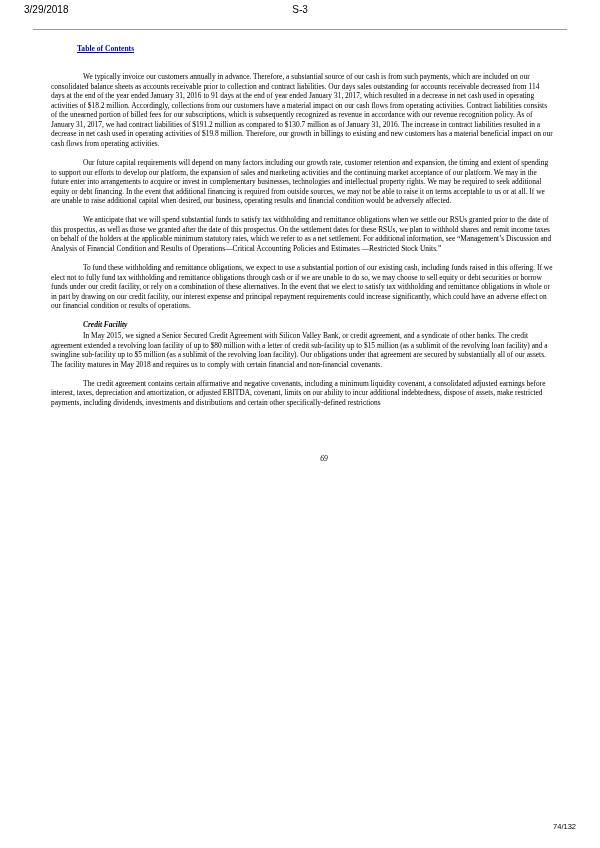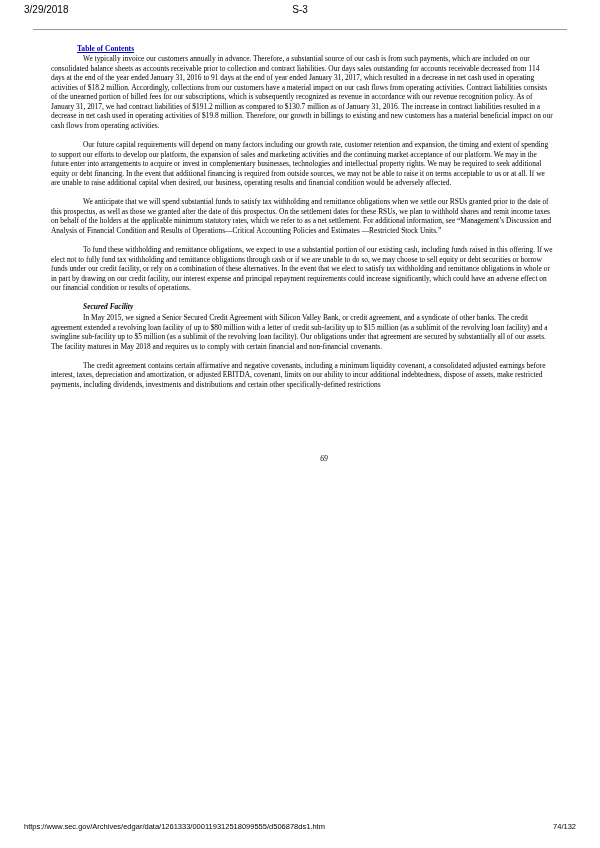--- a/index.html
+++ b/index.html
@@ -49,21 +49,21 @@
       font-family: "Liberation Serif", serif;
       font-size: 7.6px;
       font-weight: bold;
       color: #0000cc;
       text-decoration: underline;
       cursor: pointer;
       margin-left: 44px;
     }
     .content {
       position: absolute;
-      top: 54px;
+      top: 72px;
       left: 51px;
       width: 502px;
       font-family: "Liberation Serif", serif;
       font-size: 7.45px;
       line-height: 9.55px;
       text-align: left;
     }
     .content p {
       margin: 0 0 9.6px 0;
       text-indent: 32px;
@@ -116,23 +116,22 @@
 
 <div class="header-rule"></div>
 
 <a class="toc-link">Table of Contents</a>
 
 <div class="content">
   <p>We typically invoice our customers annually in advance. Therefore, a substantial source of our cash is from such payments, which are included on our consolidated balance sheets as accounts receivable prior to collection and contract liabilities. Our days sales outstanding for accounts receivable decreased from 114 days at the end of the year ended January 31, 2016 to 91 days at the end of year ended January 31, 2017, which resulted in a decrease in net cash used in operating activities of $18.2 million. Accordingly, collections from our customers have a material impact on our cash flows from operating activities. Contract liabilities consists of the unearned portion of billed fees for our subscriptions, which is subsequently recognized as revenue in accordance with our revenue recognition policy. As of January 31, 2017, we had contract liabilities of $191.2 million as compared to $130.7 million as of January 31, 2016. The increase in contract liabilities resulted in a decrease in net cash used in operating activities of $19.8 million. Therefore, our growth in billings to existing and new customers has a material beneficial impact on our cash flows from operating activities.</p>
   <p>Our future capital requirements will depend on many factors including our growth rate, customer retention and expansion, the timing and extent of spending to support our efforts to develop our platform, the expansion of sales and marketing activities and the continuing market acceptance of our platform. We may in the future enter into arrangements to acquire or invest in complementary businesses, technologies and intellectual property rights. We may be required to seek additional equity or debt financing. In the event that additional financing is required from outside sources, we may not be able to raise it on terms acceptable to us or at all. If we are unable to raise additional capital when desired, our business, operating results and financial condition would be adversely affected.</p>
   <p>We anticipate that we will spend substantial funds to satisfy tax withholding and remittance obligations when we settle our RSUs granted prior to the date of this prospectus, as well as those we granted after the date of this prospectus. On the settlement dates for these RSUs, we plan to withhold shares and remit income taxes on behalf of the holders at the applicable minimum statutory rates, which we refer to as a net settlement. For additional information, see “Management’s Discussion and Analysis of Financial Condition and Results of Operations—Critical Accounting Policies and Estimates —Restricted Stock Units.”</p>
   <p>To fund these withholding and remittance obligations, we expect to use a substantial portion of our existing cash, including funds raised in this offering. If we elect not to fully fund tax withholding and remittance obligations through cash or if we are unable to do so, we may choose to sell equity or debt securities or borrow funds under our credit facility, or rely on a combination of these alternatives. In the event that we elect to satisfy tax withholding and remittance obligations in whole or in part by drawing on our credit facility, our interest expense and principal repayment requirements could increase significantly, which could have an adverse effect on our financial condition or results of operations.</p>
-  <h3>Secured Facility</h3>
+  <h3>Credit Facility</h3>
   <p>In May 2015, we signed a Senior Secured Credit Agreement with Silicon Valley Bank, or credit agreement, and a syndicate of other banks. The credit agreement extended a revolving loan facility of up to $80 million with a letter of credit sub-facility up to $15 million (as a sublimit of the revolving loan facility) and a swingline sub-facility up to $5 million (as a sublimit of the revolving loan facility). Our obligations under that agreement are secured by substantially all of our assets. The facility matures in May 2018 and requires us to comply with certain financial and non-financial covenants.</p>
   <p>The credit agreement contains certain affirmative and negative covenants, including a minimum liquidity covenant, a consolidated adjusted earnings before interest, taxes, depreciation and amortization, or adjusted EBITDA, covenant, limits on our ability to incur additional indebtedness, dispose of assets, make restricted payments, including dividends, investments and distributions and certain other specifically-defined restrictions</p>
 </div>
 
 <div class="page-number">69</div>
 
 <div class="print-footer">
-  <span class="url">https://www.sec.gov/Archives/edgar/data/1261333/000119312518099555/d506878ds1.htm</span>
   <span class="pageof">74/132</span>
 </div>
 
 </body></html>

